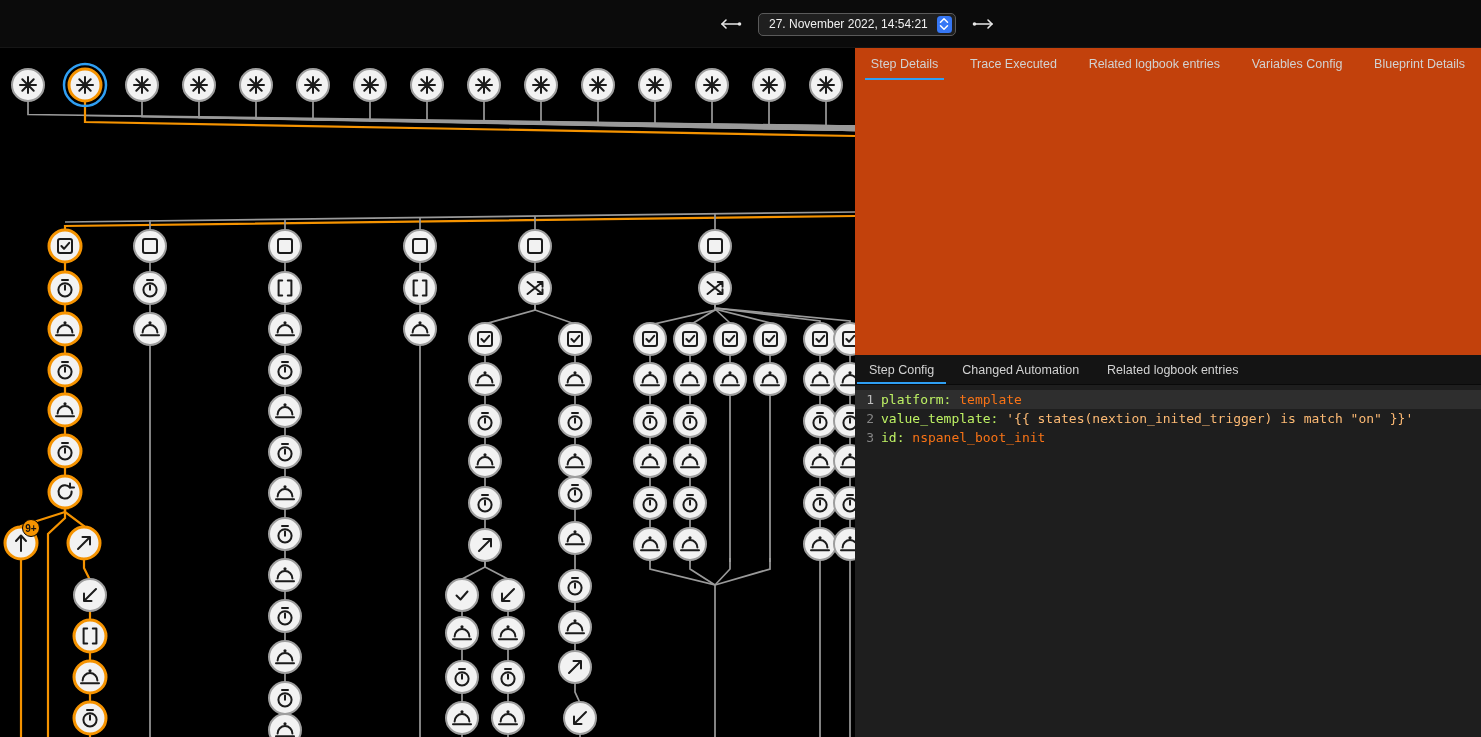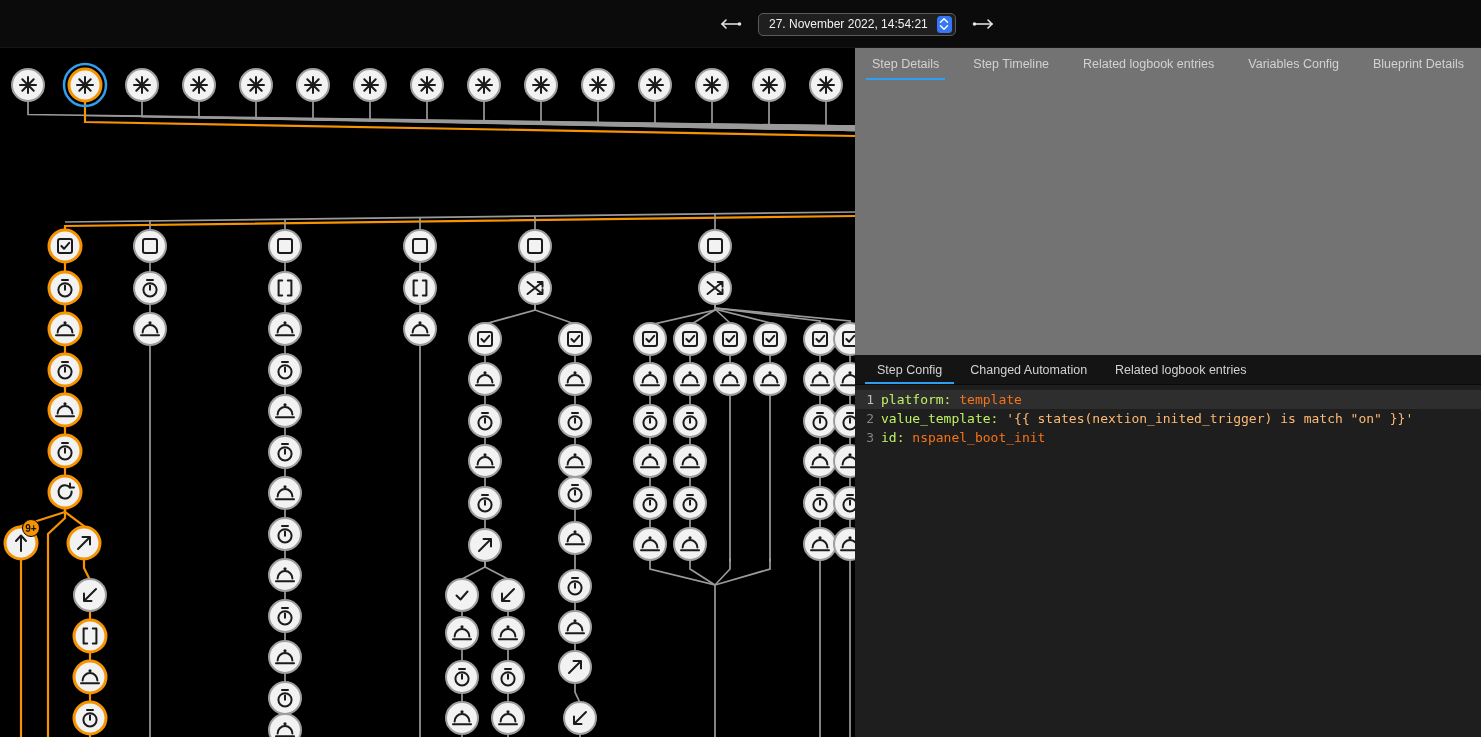--- a/index.html
+++ b/index.html
@@ -21,29 +21,29 @@
   .nc { fill:var(--node-fill,#f2f2f2); stroke:#9e9e9e; stroke-width:2; cursor:pointer; }
   .nc.a { stroke:var(--orange,#f59300); stroke-width:3; }
   .sel-ring { fill:none; stroke:var(--accent,#2f9ff3); stroke-width:2.5; }
   .icon { stroke:#1b1b1b; stroke-width:2; fill:none; stroke-linecap:round; stroke-linejoin:round; pointer-events:none; }
   .icon .fill { fill:#1b1b1b; stroke:none; }
   .badge-circle { fill:var(--orange,#f59300); stroke:#000; stroke-width:1; }
   .badge-text { font:700 10px "Liberation Sans", sans-serif; fill:#111; }
 
   
   aside { position:absolute; top:48px; left:855px; width:626px; height:689px; background:#1d1d1d; }
-  #details-panel { position:relative; height:307px; background:#737373; }
+  #details-panel { position:relative; height:307px; background:#c2410c; }
   #config-panel { position:relative; height:382px; background:#1e1e1e; }
 
   .tabbar { display:flex; height:32px; align-items:stretch; }
   .tab { display:flex; align-items:center; justify-content:center; color:#d2d2d2; font-size:12.5px; position:relative; cursor:pointer; white-space:nowrap; }
   .tab.active::after { content:""; position:absolute; left:2px; right:2px; bottom:0; height:2px; background:var(--accent,#2f9ff3); }
   #details-tabs { justify-content:space-around; }
   #details-tabs .tab { padding:0 8px; }
-  #config-tabs { height:30px; background:#141414; border-bottom:1px solid #0a0a0a; justify-content:flex-start; padding-left:8px; }
+  #config-tabs { height:30px; background:#141414; border-bottom:1px solid #0a0a0a; justify-content:flex-start; }
   #config-tabs .tab { padding:0 14px; }
 
   .panel-body { padding:16px; color:#e6e6e6; font-size:15px; }
 
   
   #code-editor { position:absolute; top:30px; left:0; right:0; bottom:0; background:#1e1e1e; padding-top:5px; font-family:"DejaVu Sans Mono","Liberation Mono",monospace; font-size:13px; line-height:19px; }
   .code-line { display:flex; height:19px; }
   .code-line.active { background:#2e2e2e; }
   .gutter { width:26px; flex:none; text-align:right; padding-right:7px; color:#858585; }
   .code-line.active .gutter { color:#bdbdbd; }
@@ -870,21 +870,21 @@
           <circle r="8.5" class="badge-circle"></circle>
           <text y="3.5" text-anchor="middle" class="badge-text">9+</text>
         </g>
       </svg>
   </div>
 
   <aside>
     <section id="details-panel">
       <nav id="details-tabs" class="tabbar">
           <div class="tab active">Step Details</div>
-          <div class="tab">Step Timeline</div>
+          <div class="tab">Trace Executed</div>
           <div class="tab">Related logbook entries</div>
           <div class="tab">Variables Config</div>
           <div class="tab">Blueprint Details</div>
         </nav>
     </section>
 
     <section id="config-panel">
       <nav id="config-tabs" class="tabbar">
           <div class="tab active">Step Config</div>
           <div class="tab">Changed Automation</div>

